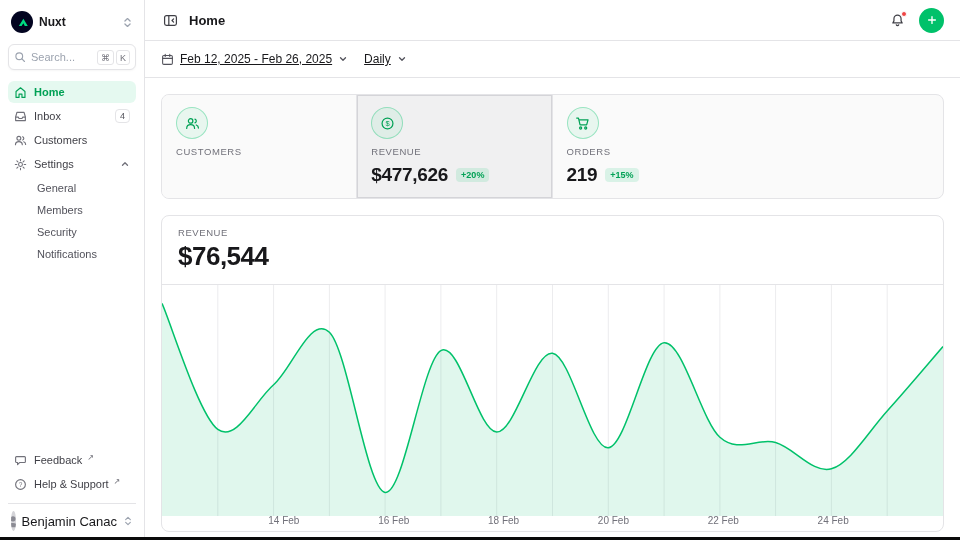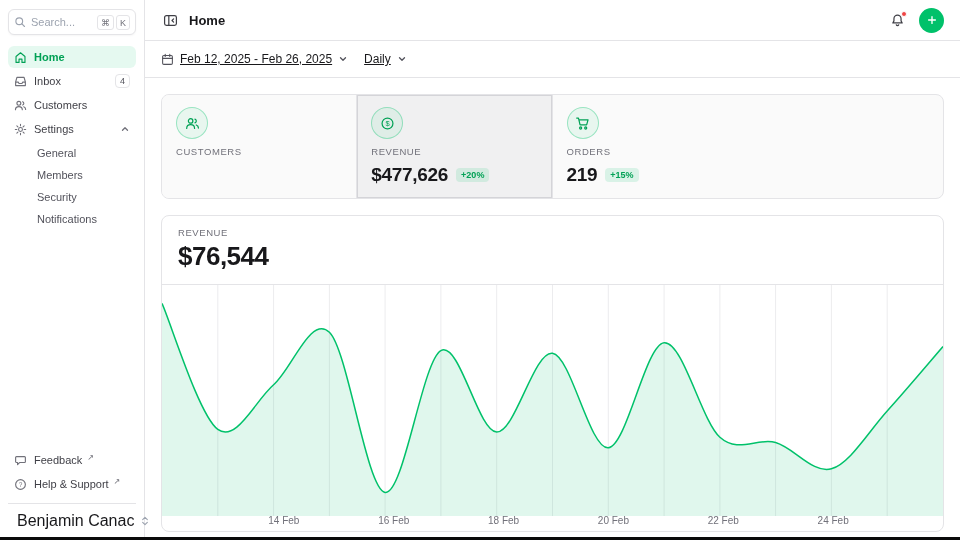--- a/index.html
+++ b/index.html
@@ -34,21 +34,21 @@
   .nav-item svg{color:#71717a;}
   .nav-item.active{background:rgba(0,193,106,.10);color:var(--accent-text);font-weight:600;}
   .nav-item.active svg{color:var(--accent-text);}
   .badge-count{margin-left:auto;font-size:9px;border:1px solid var(--border);border-radius:4px;padding:0 4px;color:#52525b;height:14px;line-height:13px;background:#fff;}
   .chev{margin-left:auto;color:#a1a1aa;}
   .subnav .nav-item{padding-left:29px;color:#52525b;}
   .sidebar-bottom{margin-top:auto;display:flex;flex-direction:column;gap:2px;}
   .ext-arrow{font-size:8px;color:var(--muted);position:relative;top:-3px;margin-left:-2px;}
   .user-row{display:flex;align-items:center;gap:6px;padding:7px 3px 3px;margin-top:6px;border-top:1px solid var(--border);cursor:pointer;}
   .avatar{width:20px;height:20px;border-radius:50%;background:#d4d4d8;display:flex;align-items:center;justify-content:center;overflow:hidden;color:#8a8a93;}
-  .user-name{font-size:16px;font-weight:500;white-space:nowrap;}
+  .user-name{font-size:13px;font-weight:500;white-space:nowrap;}
 
   
   .main{flex:1;display:flex;flex-direction:column;min-width:0;}
   .topbar{height:41px;min-height:41px;border-bottom:1px solid var(--border);display:flex;align-items:center;gap:9px;padding:0 16px;}
   .icon-btn{background:none;border:none;cursor:pointer;color:#3f3f46;display:flex;align-items:center;justify-content:center;padding:2px;}
   .topbar-title{font-size:13px;font-weight:700;}
   .topbar-right{margin-left:auto;display:flex;align-items:center;gap:12px;}
   .bell-wrap{position:relative;}
   .bell-dot{position:absolute;top:0;right:0;width:6px;height:6px;background:#ef4444;border-radius:50%;border:1px solid #fff;}
   .add-btn{width:25px;height:25px;border-radius:50%;background:var(--accent);border:none;color:#fff;display:flex;align-items:center;justify-content:center;cursor:pointer;}
@@ -78,20 +78,33 @@
   .x-axis{position:absolute;left:12px;right:0;bottom:3px;height:13px;font-size:10px;color:var(--muted);}
   .x-axis span{position:absolute;transform:translateX(-50%);white-space:nowrap;}
 
   .window-edge{position:absolute;left:0;right:0;bottom:0;height:3px;background:#0a0a0a;}
 </style>
 </head>
 <body>
 
 <aside class="sidebar">
 
+  <div class="ws-row">
+    <span class="logo">
+      <svg width="13" height="13" viewBox="0 0 16 16">
+          <path fill="#00dc82" d="M10.8 12.4h3.7L9.1 3.4 7.2 6.6 3.5 12.4h3.4l2.2-3.6z"></path>
+        </svg>
+    </span>
+    <span class="ws-name">Nuxt</span>
+    <span class="updown">
+      <svg width="11" height="11" viewBox="0 0 12 12" fill="none" stroke="currentColor" stroke-width="1.4" stroke-linecap="round" stroke-linejoin="round">
+          <path d="m3.2 4.4 2.8-2.7 2.8 2.7M3.2 7.6l2.8 2.7 2.8-2.7"></path>
+        </svg>
+    </span>
+  </div>
 
   <div class="search-box">
     <span>
       <svg width="12" height="12" viewBox="0 0 16 16" fill="none" stroke="currentColor" stroke-width="1.5" stroke-linecap="round">
           <circle cx="7" cy="7" r="4.5"></circle>
           <path d="M10.6 10.6 14 14"></path>
         </svg>
     </span>
     <span class="ph">Search...</span>
     <span class="kbds">

